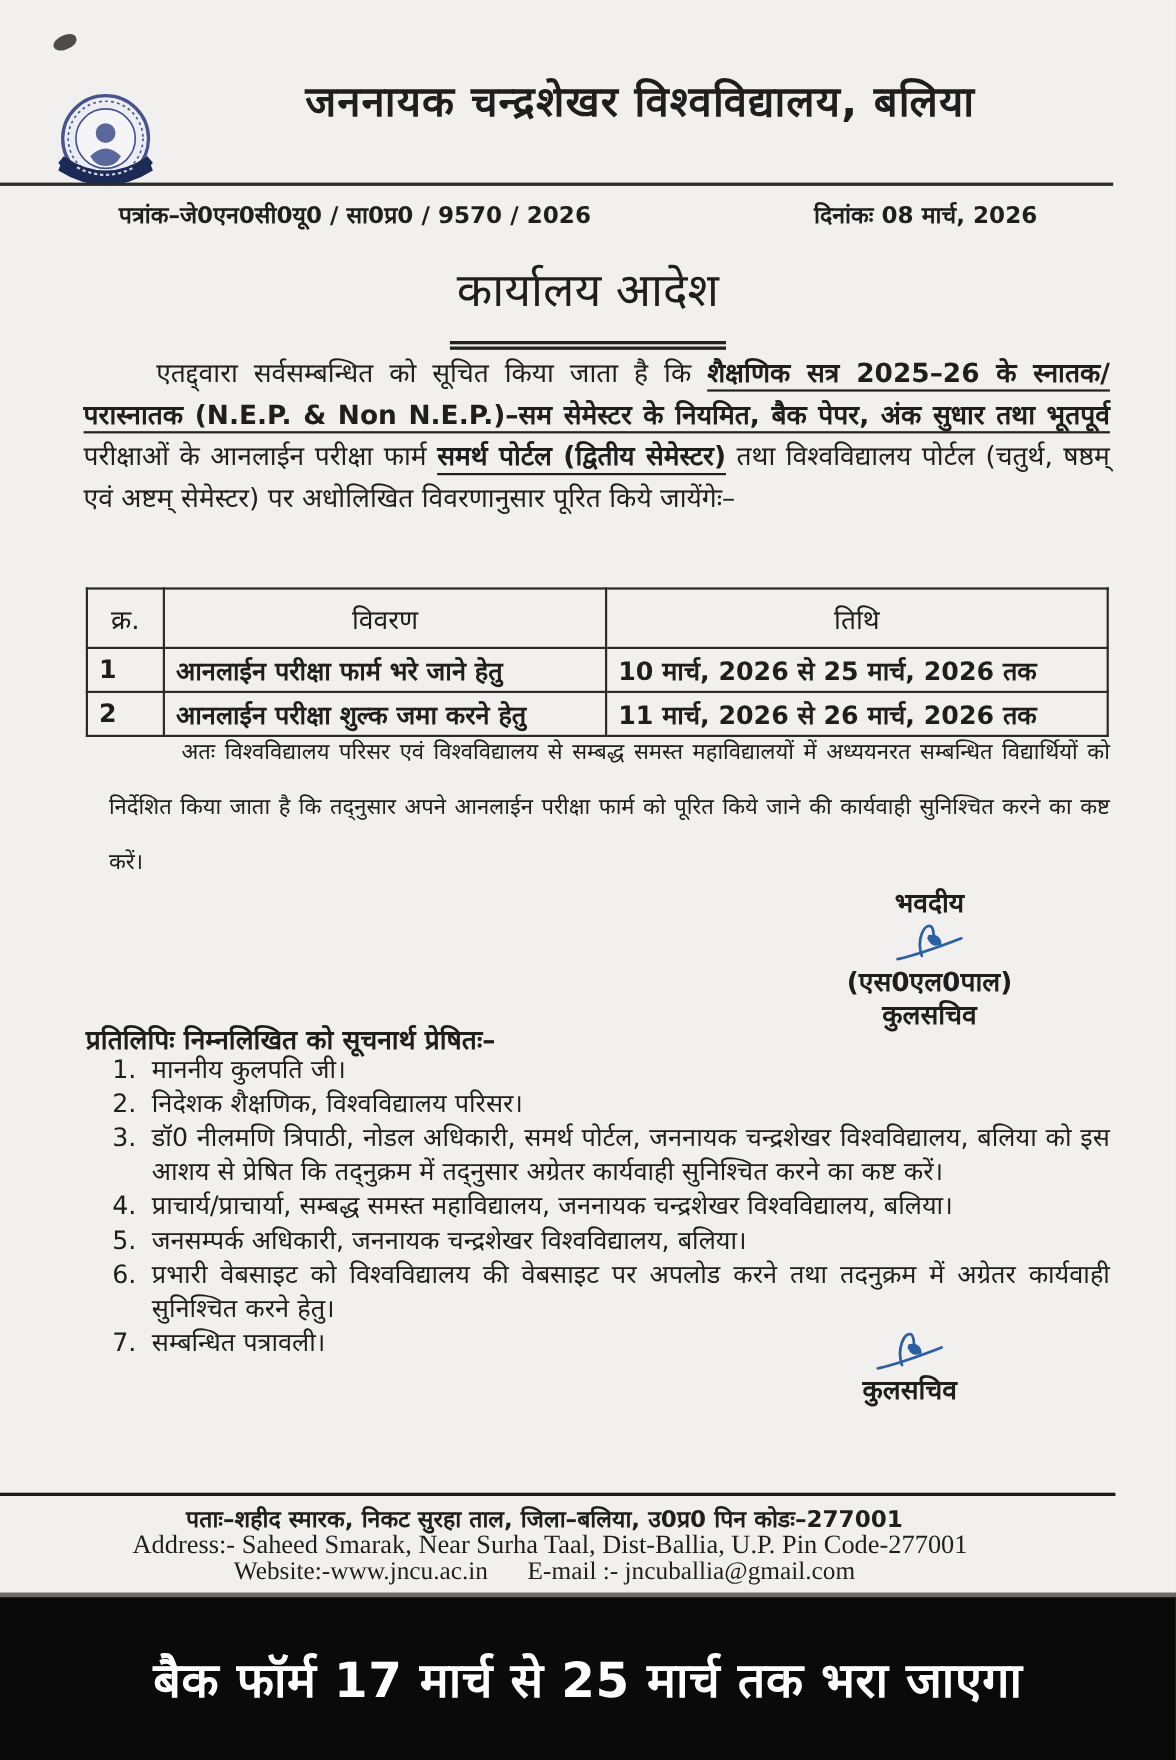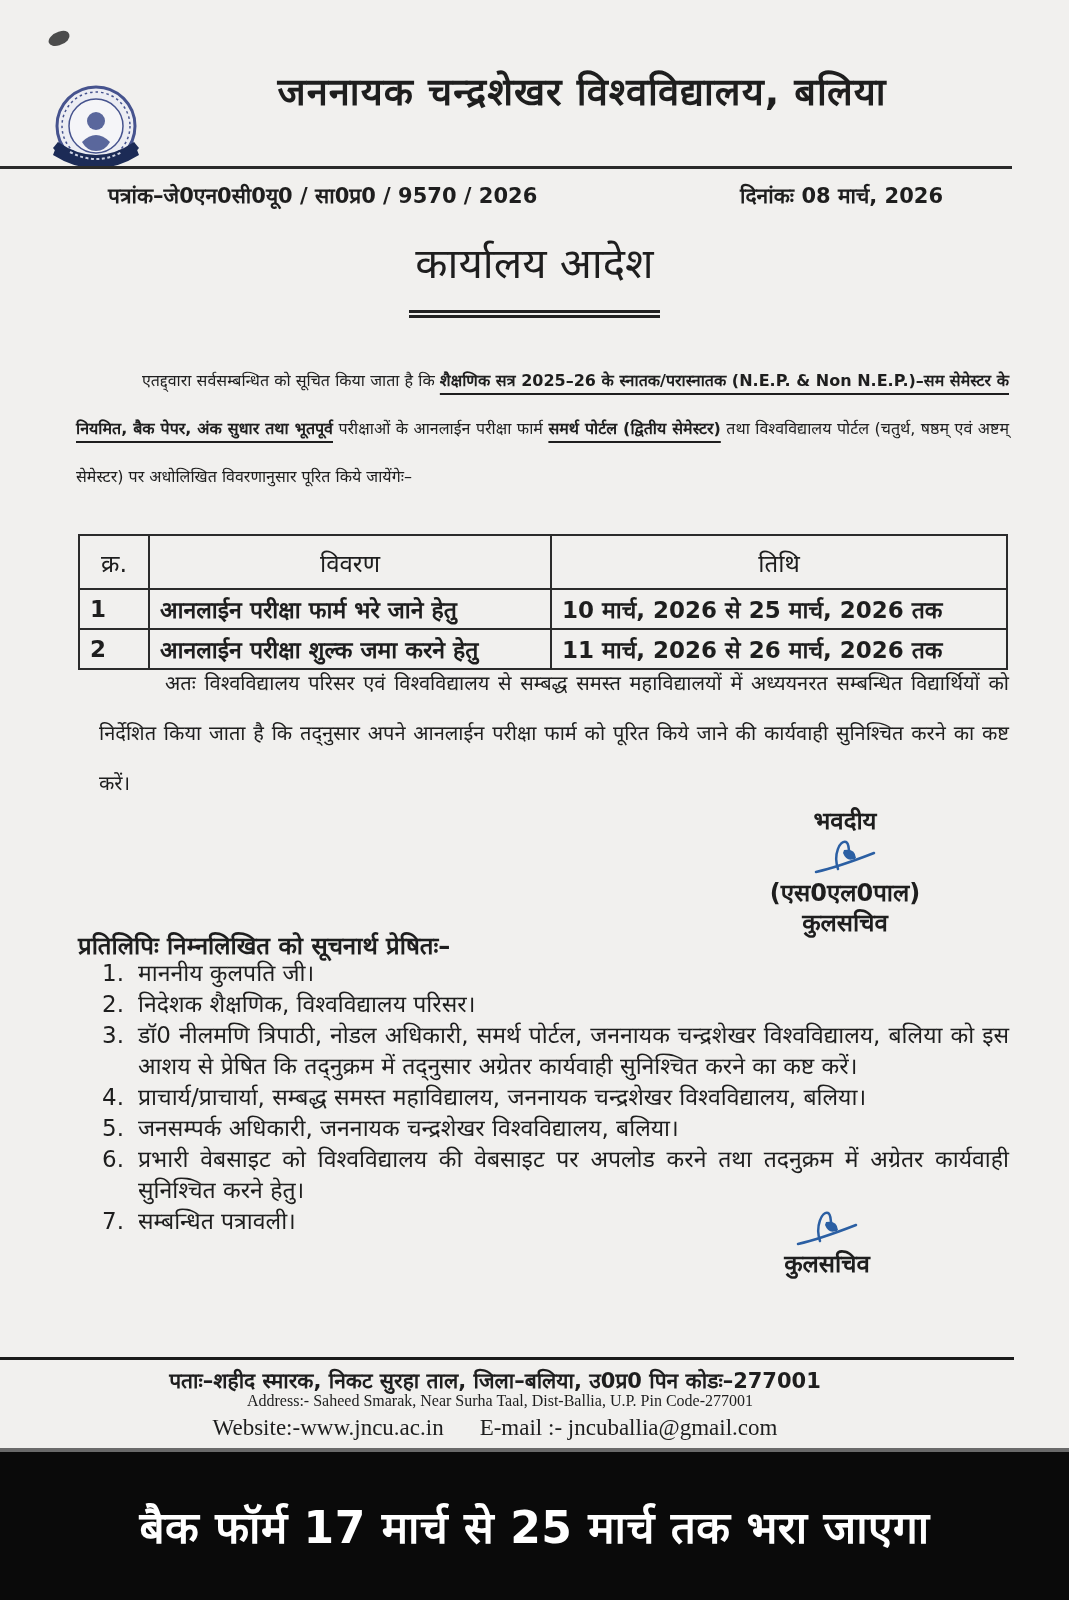--- a/index.html
+++ b/index.html
@@ -11,41 +11,41 @@
   .smudge{position:absolute;left:48px;top:32px;width:22px;height:13px;background:#2f2f2f;border-radius:60% 40% 55% 45%;transform:rotate(-18deg);opacity:.85;}
   .logo{position:absolute;left:52px;top:82px;width:88px;height:100px;}
   .hdr-hi{position:absolute;top:64px;left:150px;right:55px;text-align:center;font-size:38px;font-weight:bold;letter-spacing:1px;}
   .hdr-en{position:absolute;top:114px;left:150px;right:55px;text-align:center;font-size:30px;font-weight:bold;font-family:"Liberation Sans",sans-serif;}
   .hdr-rule{position:absolute;top:166px;left:0;width:1012px;height:3px;background:#2a2a2a;}
   .ref-left{position:absolute;top:181px;left:95px;font-size:21px;font-weight:bold;margin-left:13px;}
   .ref-right{position:absolute;top:181px;right:126px;font-size:21px;font-weight:bold;}
   .order-title{position:absolute;top:233px;left:0;width:100%;text-align:center;}
   .order-title span{display:inline-block;font-size:42px;font-weight:400;border-bottom:8px double #222;padding:0 6px 20px 6px;}
   .para{position:absolute;text-align:justify;}
-  .para1{top:320px;left:76px;right:60px;font-size:16px;line-height:48px;text-indent:66px;margin-top:37px;}
+  .para1{top:320px;left:76px;right:60px;font-size:24px;line-height:38px;text-indent:66px;}
   .para2{top:658px;left:76px;right:60px;font-size:20px;line-height:50px;text-indent:66px;margin-left:23px;}
   .bu{font-weight:bold;text-decoration:underline;text-underline-offset:7px;text-decoration-thickness:2px;}
   table.sched{position:absolute;top:534px;left:78px;width:930px;border-collapse:collapse;}
   table.sched th,table.sched td{border:2px solid #2b2b2b;}
   table.sched th{height:50px;font-size:24px;font-weight:normal;text-align:center;}
   table.sched td{height:36px;font-size:23px;font-weight:bold;padding-left:10px;}
   .col-sno{width:66px;}
   .col-detail{width:398px;}
   td.sno{text-align:left;padding-left:12px;}
   .sig1{position:absolute;top:806px;left:738px;width:214px;text-align:center;font-size:24px;font-weight:bold;line-height:30px;}
   .sig1 .scribble, .sig2 .scribble{display:block;margin:0 auto;}
   .copy-head{position:absolute;top:928px;left:78px;font-size:24px;font-weight:bold;}
   .copy-list{position:absolute;top:958px;left:102px;right:60px;font-size:23px;line-height:31px;}
   .copy-item{display:flex;}
   .copy-item .num{width:36px;flex:0 0 36px;}
   .copy-item .txt{flex:1;text-align:justify;}
   .sig2{position:absolute;top:1206px;left:742px;width:170px;text-align:center;font-size:24px;font-weight:bold;line-height:28px;}
   .footer-rule{position:absolute;top:1357px;left:0;width:1014px;height:3px;background:#1b1b1b;}
   .footer-hi{position:absolute;top:1366px;left:0;width:960px;text-align:center;font-size:21px;font-weight:bold;padding-left:15px;}
-  .footer-en{position:absolute;top:1392px;left:0;width:1000px;text-align:center;font-size:16px;font-family:"Liberation Serif",serif;}
+  .footer-en{position:absolute;top:1392px;left:0;width:1000px;text-align:center;font-size:24px;font-family:"Liberation Serif",serif;}
   .footer-web{position:absolute;top:1415px;left:0;width:990px;text-align:center;font-size:23px;font-family:"Liberation Serif",serif;}
   .footer-web .gap{display:inline-block;width:36px;}
   .banner{position:absolute;top:1448px;left:0;right:0;bottom:0;background:#0a0a0a;border-top:4px solid #6a6a6a;display:flex;align-items:center;justify-content:center;}
   .banner-text{color:#ffffff;font-size:44px;font-weight:bold;letter-spacing:0.5px;}
 </style>
 </head>
 <body>
 
 <div class="doc">
 

